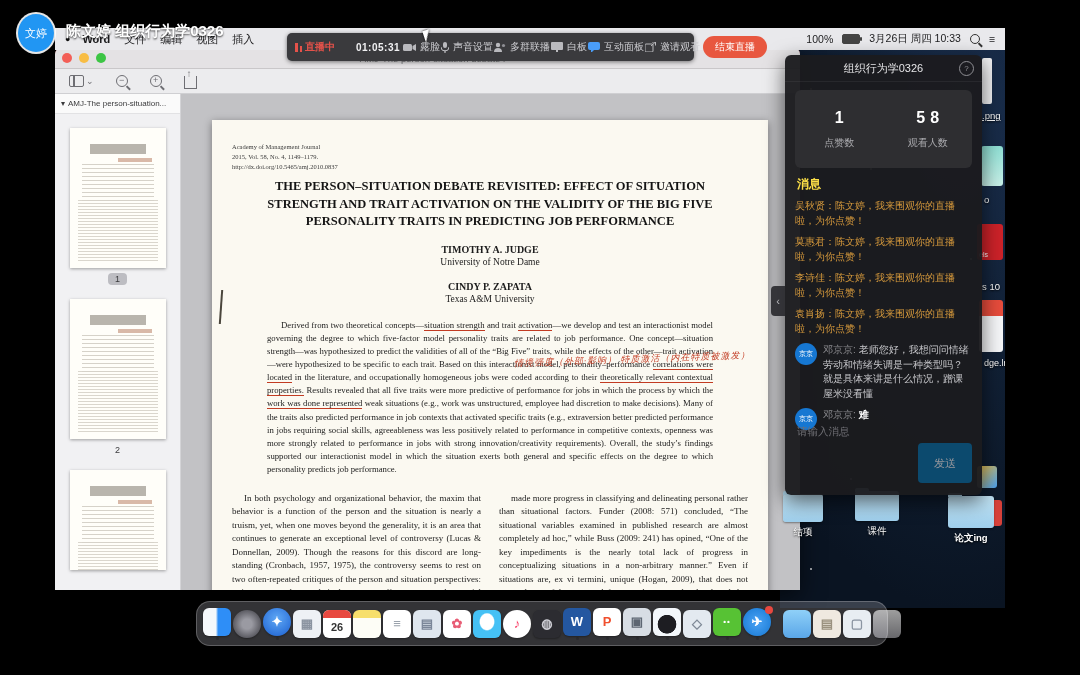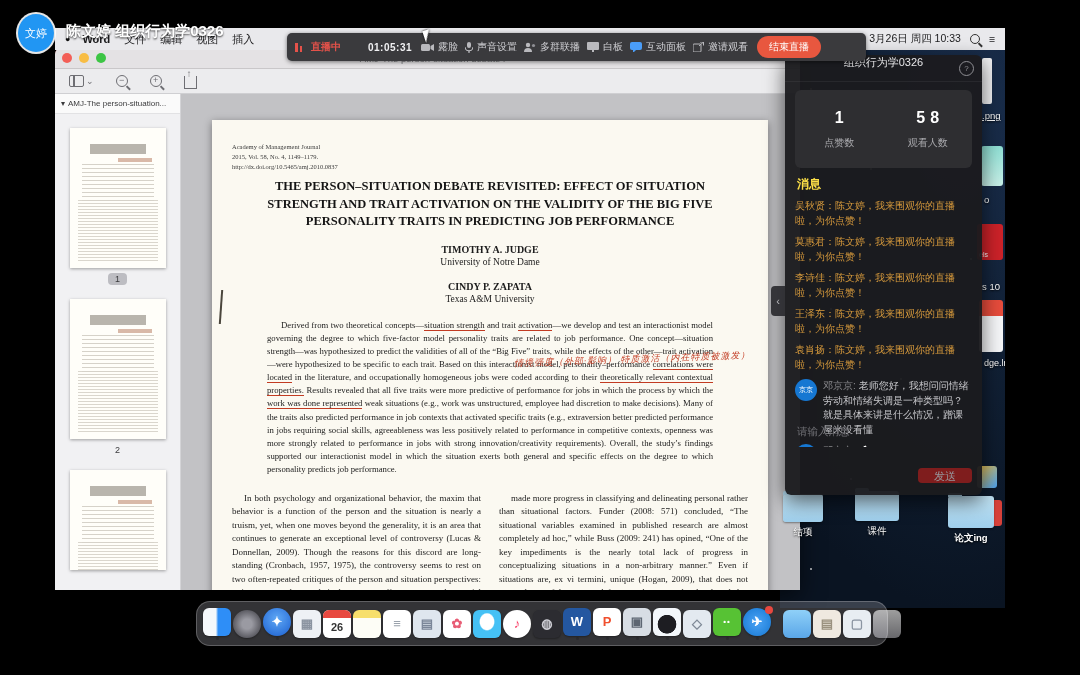--- a/index.html
+++ b/index.html
@@ -21,22 +21,22 @@
   #menubar .appname{font-weight:bold;margin-right:14px;}
   #menubar .menu{margin-right:14px;}
   #menubar .spacer{flex:1;}
   #menubar .right{display:flex;align-items:center;gap:9px;font-size:10.5px;}
   .batt{display:inline-block;width:16px;height:8px;border:1px solid #444;border-radius:2px;position:relative;background:#444;}
   .batt::after{content:"";position:absolute;right:-3px;top:2px;width:2px;height:4px;background:#444;border-radius:1px;}
   .mag{display:inline-block;width:8px;height:8px;border:1.5px solid #333;border-radius:50%;position:relative;}
   .mag::after{content:"";position:absolute;width:5px;height:1.5px;background:#333;bottom:-2px;right:-4px;transform:rotate(45deg);}
 
   
-  #streambar{left:232px;top:5px;width:579px;height:28px;background:#3a3a3d;border-radius:5px;z-index:8;
-    display:flex;align-items:center;padding:0 8px;box-sizing:border-box;gap:7px;white-space:nowrap;
+  #streambar{left:232px;top:5px;width:407px;height:28px;background:#3a3a3d;border-radius:5px;z-index:8;
+    display:flex;align-items:center;padding:0 8px;box-sizing:border-box;gap:1px;white-space:nowrap;
     font-size:10px;color:#cfcfd3;box-shadow:0 1px 4px rgba(0,0,0,.5);}
   .livebars{display:inline-flex;gap:2px;align-items:flex-end;margin-right:2px;}
   .livebars i{width:2.5px;background:#e5524a;display:inline-block;}
   .live-lbl{color:#e5524a;font-weight:bold;}
   .timer{color:#f0f0f2;font-weight:bold;margin-right:2px;letter-spacing:.5px;padding-left:20px;}
   .tool{display:inline-flex;align-items:center;gap:4px;}
   .tool svg{display:block;}
   #end-live{background:#e8573f;color:#fff;border:none;border-radius:12px;font-size:10px;
     padding:4px 12px;margin-left:2px;font-family:inherit;}
 
@@ -94,41 +94,41 @@
     transform:rotate(-2deg);letter-spacing:1px;white-space:nowrap;}
   #abstract{margin:14px auto 0;width:446px;font-size:8.7px;line-height:1.5;text-align:justify;text-indent:14px;}
   .red-u{border-bottom:1px solid #c23b22;}
   #margin-stroke{position:absolute;left:8px;top:170px;width:2px;height:34px;background:#4a463c;transform:rotate(4deg);}
   #cols{display:flex;gap:18px;margin:16px 20px 0;}
   .col{flex:1;font-size:9px;line-height:1.5;text-align:justify;text-indent:12px;}
 
   
   #panel{left:730px;top:27px;width:197px;height:440px;background:rgba(27,27,30,.96);border-radius:6px;z-index:7;
     box-shadow:0 6px 20px rgba(0,0,0,.6);color:#e6e6e8;}
-  #panel-head{height:26px;display:flex;align-items:flex-start;justify-content:center;font-size:11px;
+  #panel-head{height:26px;display:flex;align-items:center;justify-content:center;font-size:11px;
     border-bottom:1px solid rgba(255,255,255,.06);position:relative;}
   #help-ico{position:absolute;right:8px;top:6px;width:13px;height:13px;border:1px solid #8e8e93;border-radius:50%;
     font-size:8px;color:#8e8e93;display:flex;align-items:center;justify-content:center;}
   #stats{margin:8px 10px;background:#2e2e31;border-radius:6px;height:78px;display:flex;}
   .stat{flex:1;display:flex;flex-direction:column;align-items:center;justify-content:center;gap:9px;}
   .stat .val{font-size:16px;font-weight:bold;color:#fff;}
   .stat .val.sp{letter-spacing:5px;padding-left:5px;}
   .stat .lbl{font-size:10px;color:#a9a9ad;}
   #msg-head{font-size:12px;font-weight:bold;margin:4px 12px 6px;color:#fde047;}
   #message-list{height:248px;overflow:hidden;padding:0 10px;}
   .msg-praise{color:#d79a3c;font-size:10px;line-height:1.45;margin-bottom:7px;}
   .msg-chat{display:flex;gap:6px;margin-bottom:7px;}
   .cavatar{flex:0 0 auto;width:22px;height:22px;border-radius:50%;background:#1677d2;color:#fff;font-size:7px;
     display:flex;align-items:center;justify-content:center;}
   .cbody{font-size:10px;line-height:1.45;}
   .cname{color:#8a8a8e;margin-right:3px;}
   .ctext{color:#c7c7cb;}
   .ctext.strong{color:#fff;font-weight:bold;}
   #chat-input{position:absolute;left:12px;top:370px;font-size:10.5px;color:#6e6e73;}
-  #send-btn{position:absolute;right:10px;bottom:12px;width:54px;height:15px;background:#7f1d1d;border:none;
+  #send-btn{position:absolute;right:10px;bottom:12px;width:54px;height:40px;background:#0c4a6e;border:none;
     border-radius:4px;color:#97979c;font-size:11px;font-family:inherit;}
   #panel-collapse{left:716px;top:258px;width:14px;height:30px;background:rgba(40,40,44,.9);z-index:7;
     border-radius:4px 0 0 4px;color:#b9b9bd;font-size:11px;display:flex;align-items:center;justify-content:center;}
 
   
   .dlabel{color:#fff;font-size:9.5px;text-shadow:0 1px 2px rgba(0,0,0,.9);z-index:4;}
   .dicon{z-index:4;border-radius:3px;}
   .folder{width:40px;height:28px;border-radius:3px;background:linear-gradient(#c3e5f6,#9fcfec);
     position:relative;z-index:4;box-shadow:0 1px 2px rgba(0,0,0,.4);}
   .folder::before{content:"";position:absolute;left:0;top:-3px;width:14px;height:4px;
@@ -343,21 +343,20 @@
       <div class="stat">
         <span class="val sp">58</span>
         <span class="lbl">观看人数</span>
       </div>
     </div>
     <div id="msg-head">消息</div>
     <div id="message-list">
         <div class="msg-praise">吴秋贤：陈文婷，我来围观你的直播啦，为你点赞！</div>
         <div class="msg-praise">莫惠君：陈文婷，我来围观你的直播啦，为你点赞！</div>
         <div class="msg-praise">李诗佳：陈文婷，我来围观你的直播啦，为你点赞！</div>
-        <div class="msg-praise">王泽东：陈文婷，我来围观你的直播啦，为你点赞！</div>
         <div class="msg-praise">袁肖扬：陈文婷，我来围观你的直播啦，为你点赞！</div>
         <div class="msg-chat">
           <span class="cavatar">京京</span>
           <span class="cbody"><span class="cname">邓京京:</span><span class="ctext">老师您好，我想问问情绪劳动和情绪失调是一种类型吗？就是具体来讲是什么情况，蹭课屋米没看懂</span></span>
         </div>
         <div class="msg-chat">
           <span class="cavatar">京京</span>
           <span class="cbody"><span class="cname">邓京京:</span><span class="ctext strong">难</span></span>
         </div>
       </div>

